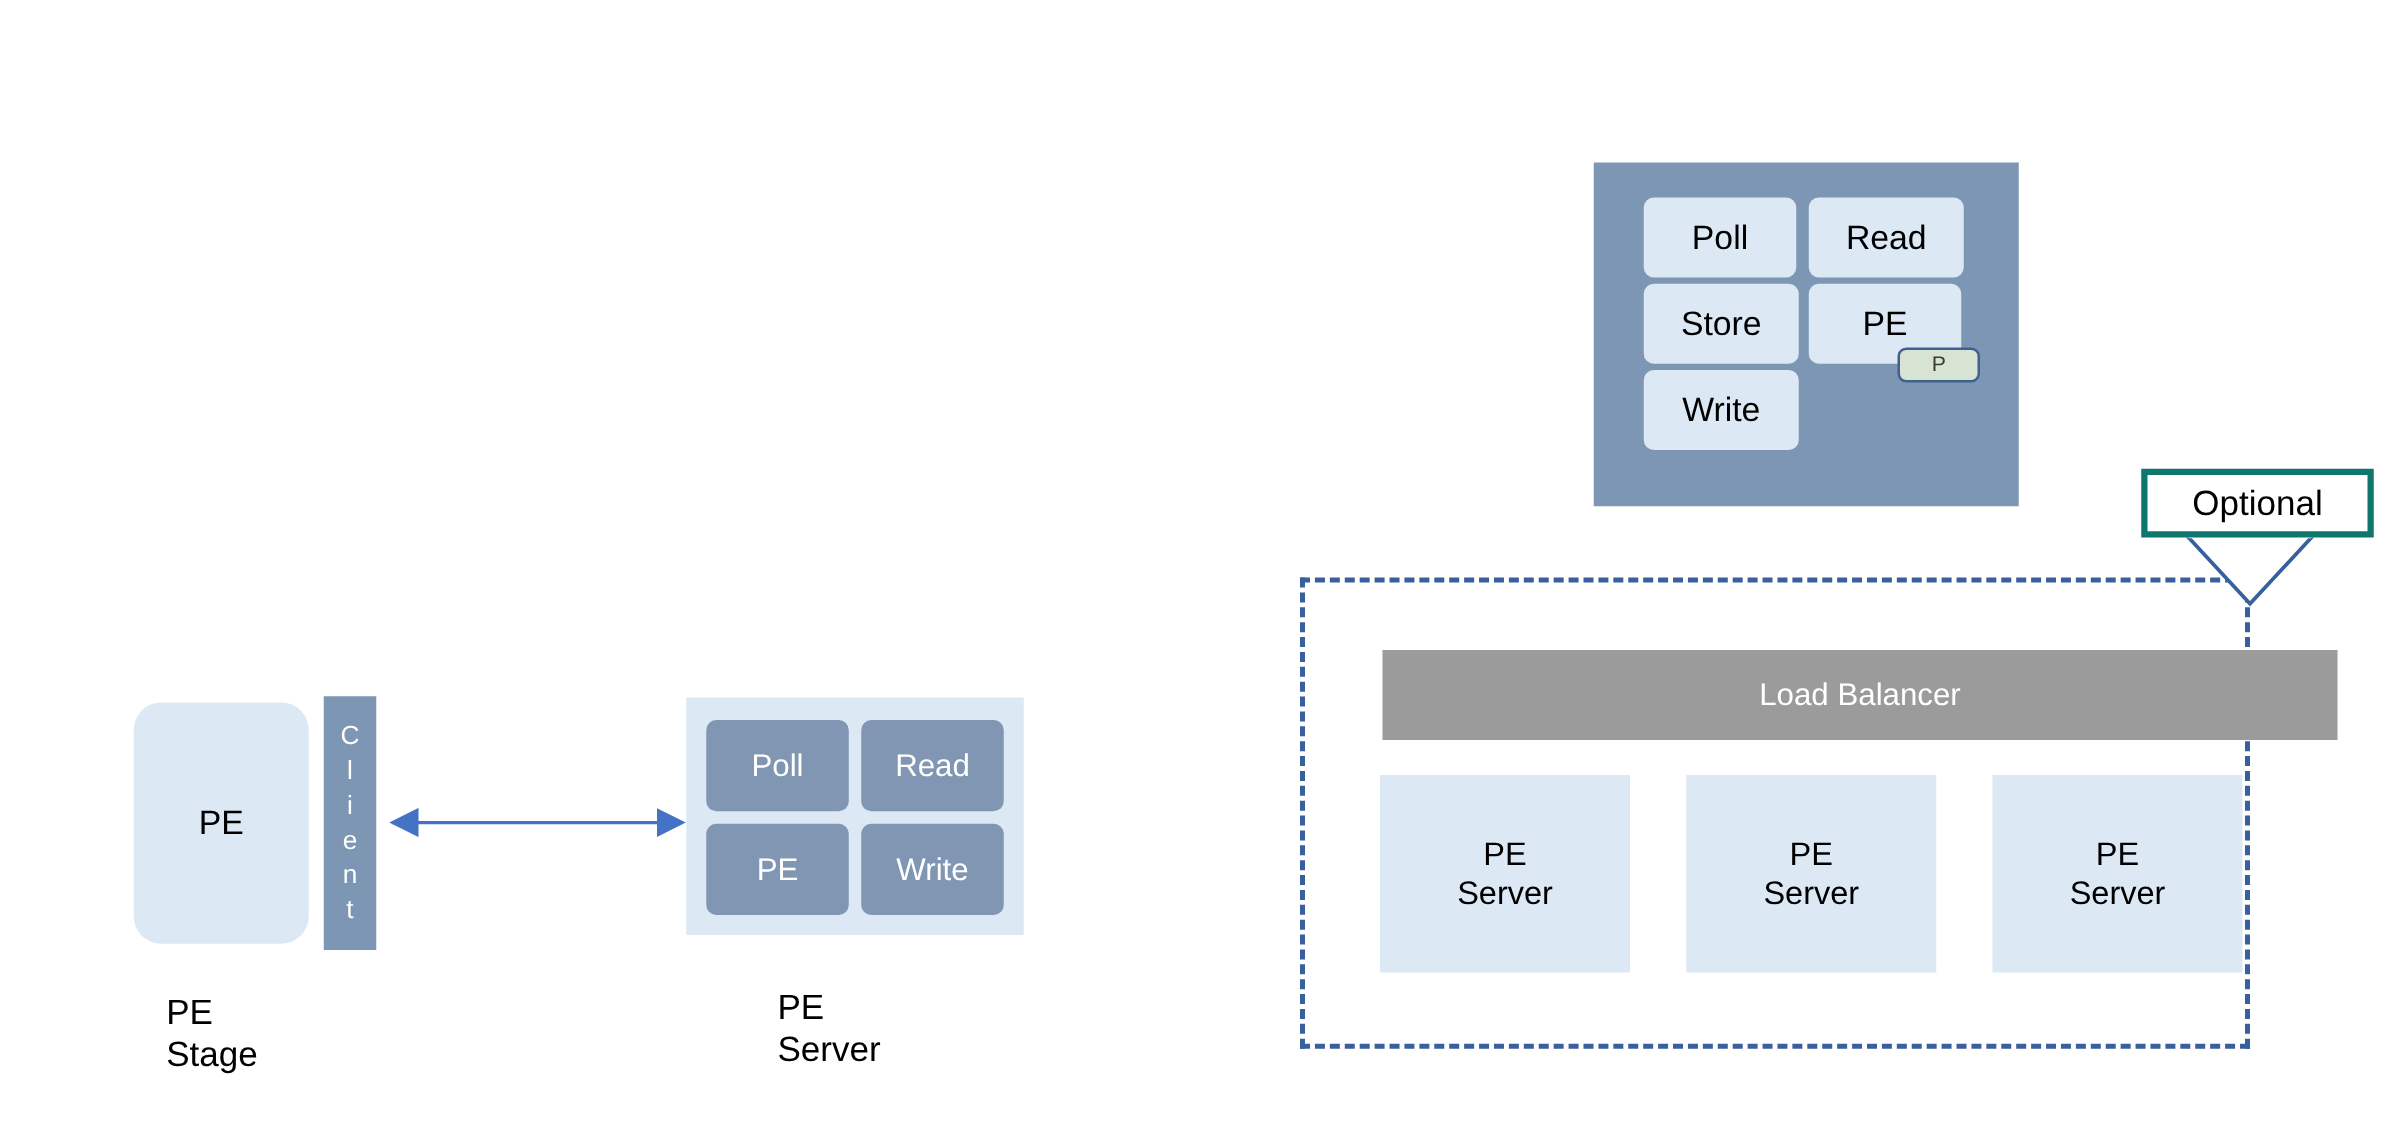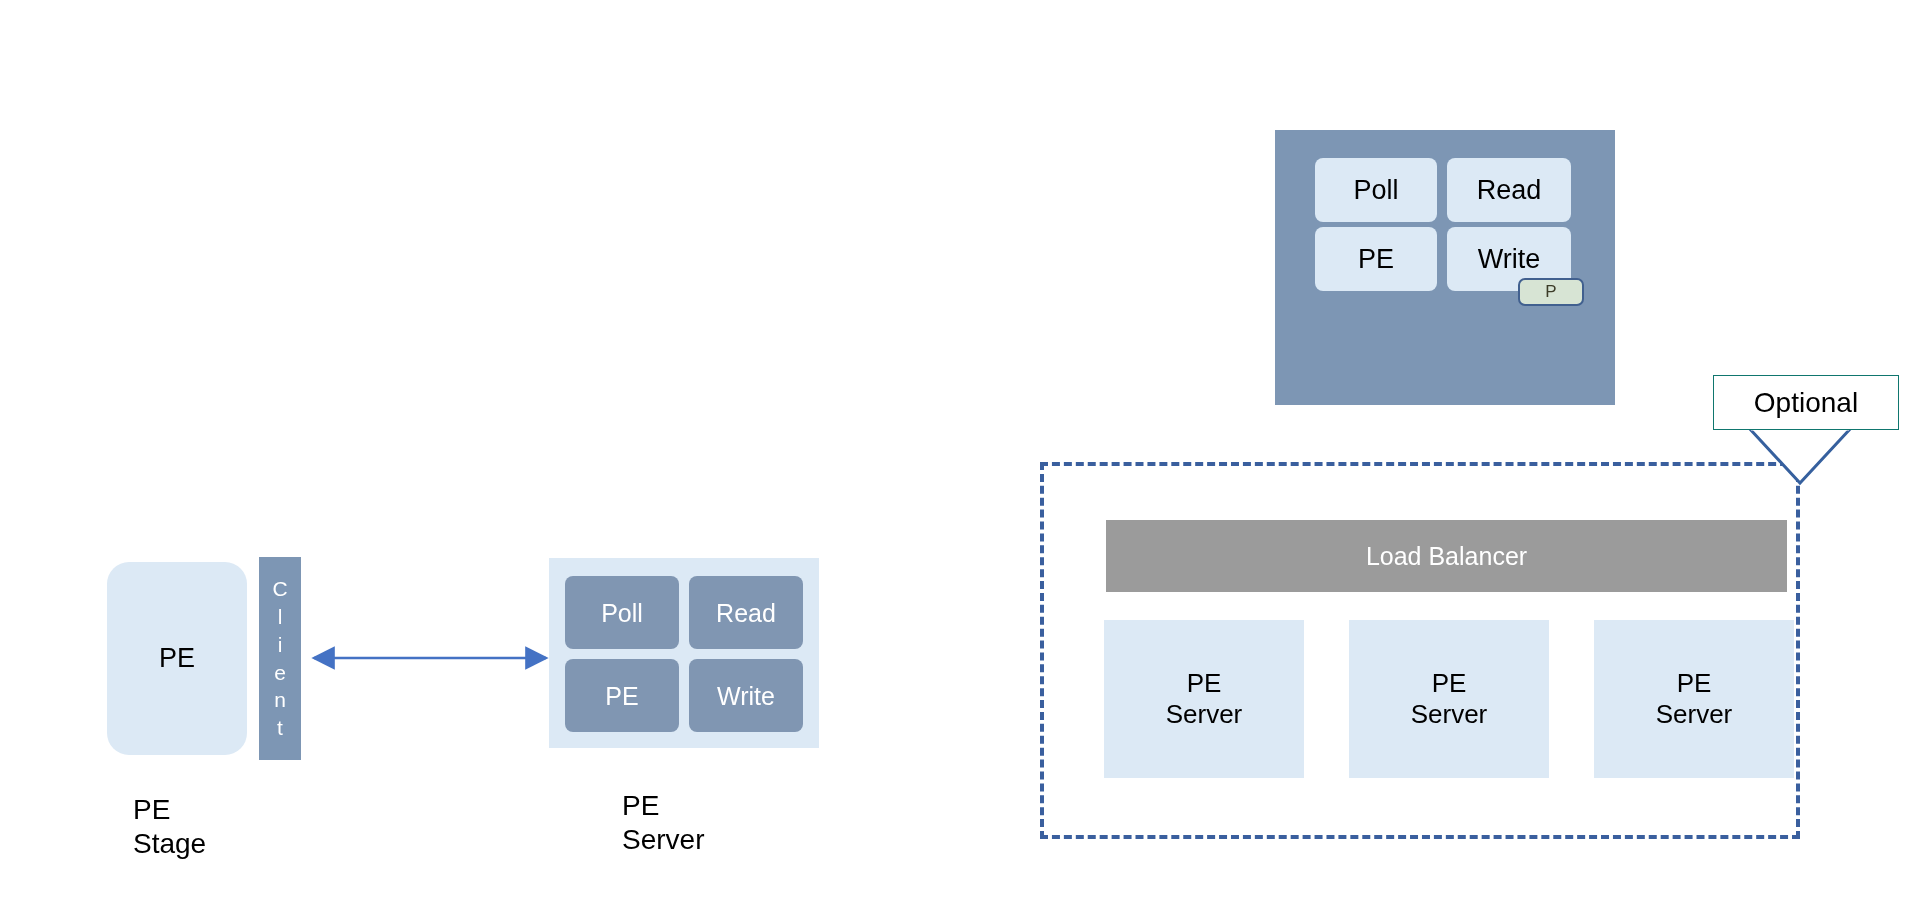--- a/index.html
+++ b/index.html
@@ -166,21 +166,21 @@
     top: 462px;
     width: 760px;
     height: 377px;
     border: 4px dashed #3a5f9e;
     box-sizing: border-box;
     background: transparent;
   }
   #load-balancer {
     left: 1106px;
     top: 520px;
-    width: 681px;
+    width: 764px;
     height: 72px;
     background: #9b9b9b;
     color: #ffffff;
     font-size: 25px;
   }
   .lb-row {
     position: absolute;
     left: 1104px;
     top: 620px;
     width: 690px;
@@ -198,21 +198,21 @@
     white-space: pre-line;
   }
 
   
   #optional-callout {
     left: 1713px;
     top: 375px;
     width: 186px;
     height: 55px;
     background: #ffffff;
-    border: 1px solid #0f766e;
+    border: 5px solid #0f766e;
     box-sizing: border-box;
     font-size: 28px;
     color: #000000;
     z-index: 5;
   }
   #optional-tail {
     left: 1745px;
     top: 427px;
     width: 110px;
     height: 60px;
@@ -221,20 +221,21 @@
 </style>
 </head>
 <body>
 
 <div class="canvas">
 
   <div class="abs" id="component-cluster">
     <div class="cluster-grid">
       <div class="cluster-tile center-text left">Poll</div>
       <div class="cluster-tile center-text right">Read</div>
+      <div class="cluster-tile center-text right">Store</div>
       <div class="cluster-tile center-text left">PE</div>
       <div class="cluster-tile center-text right">Write</div>
     </div>
   </div>
 
   <div class="abs center-text" id="p-badge">P</div>
 
   <div class="abs center-text" id="pe-stage-box">PE</div>
 
   <div class="abs" id="client-strip">

